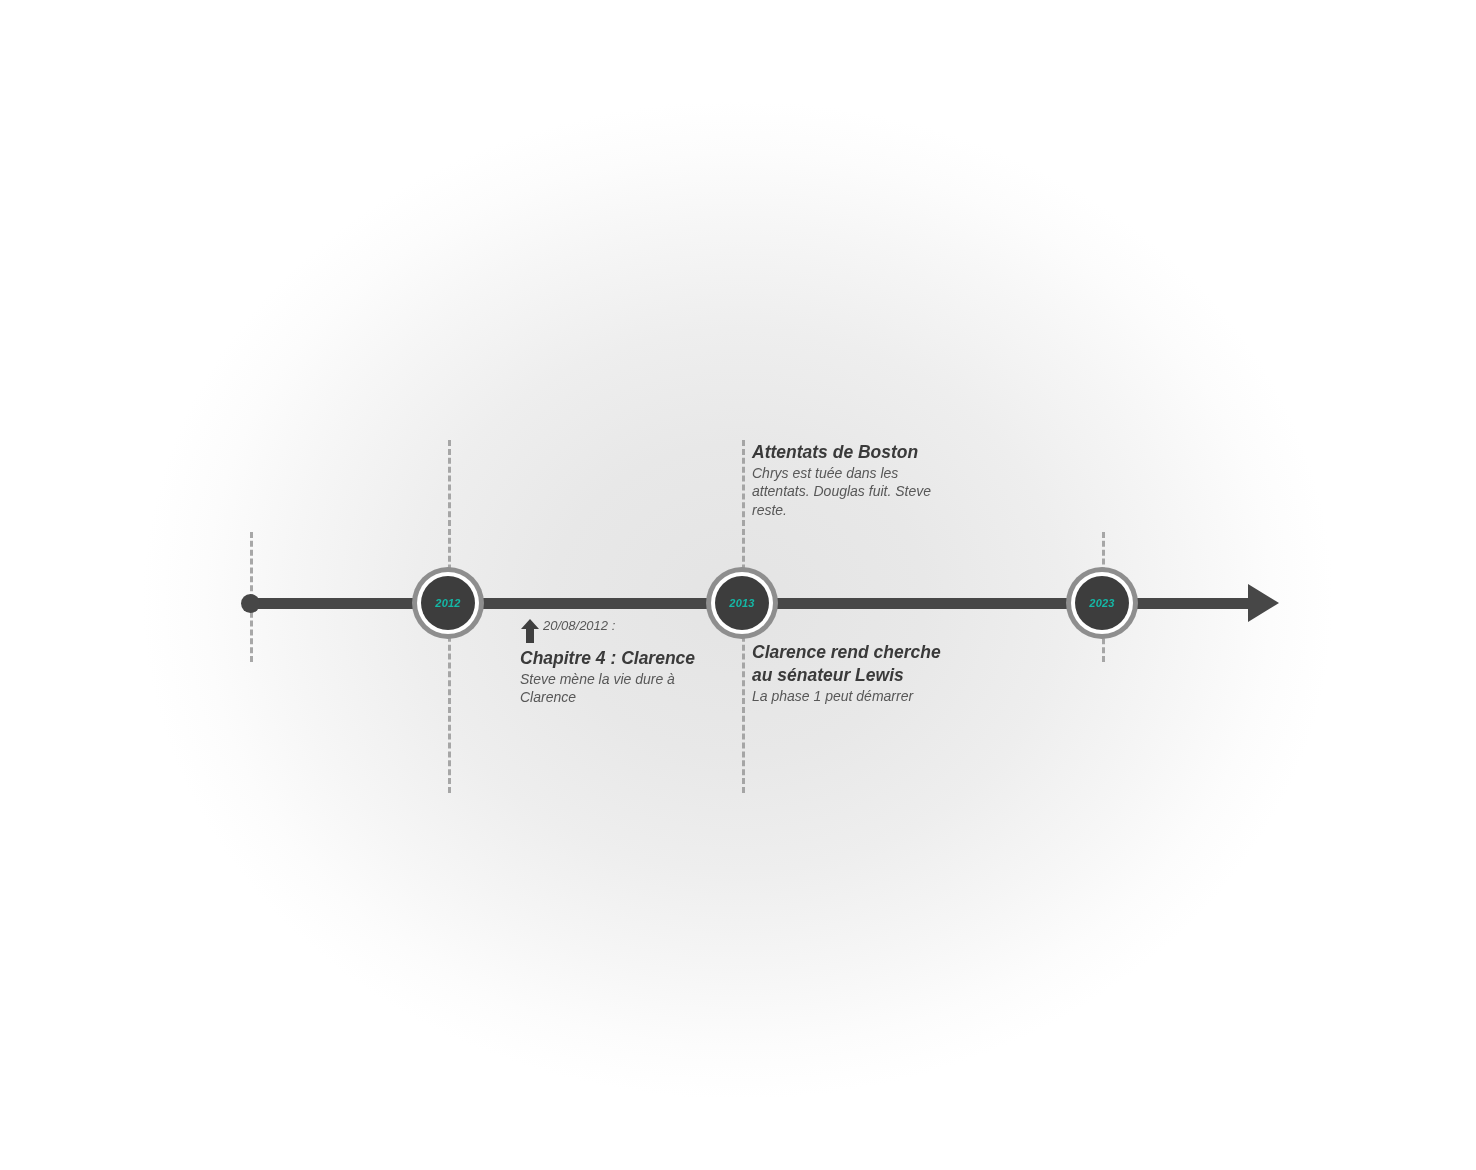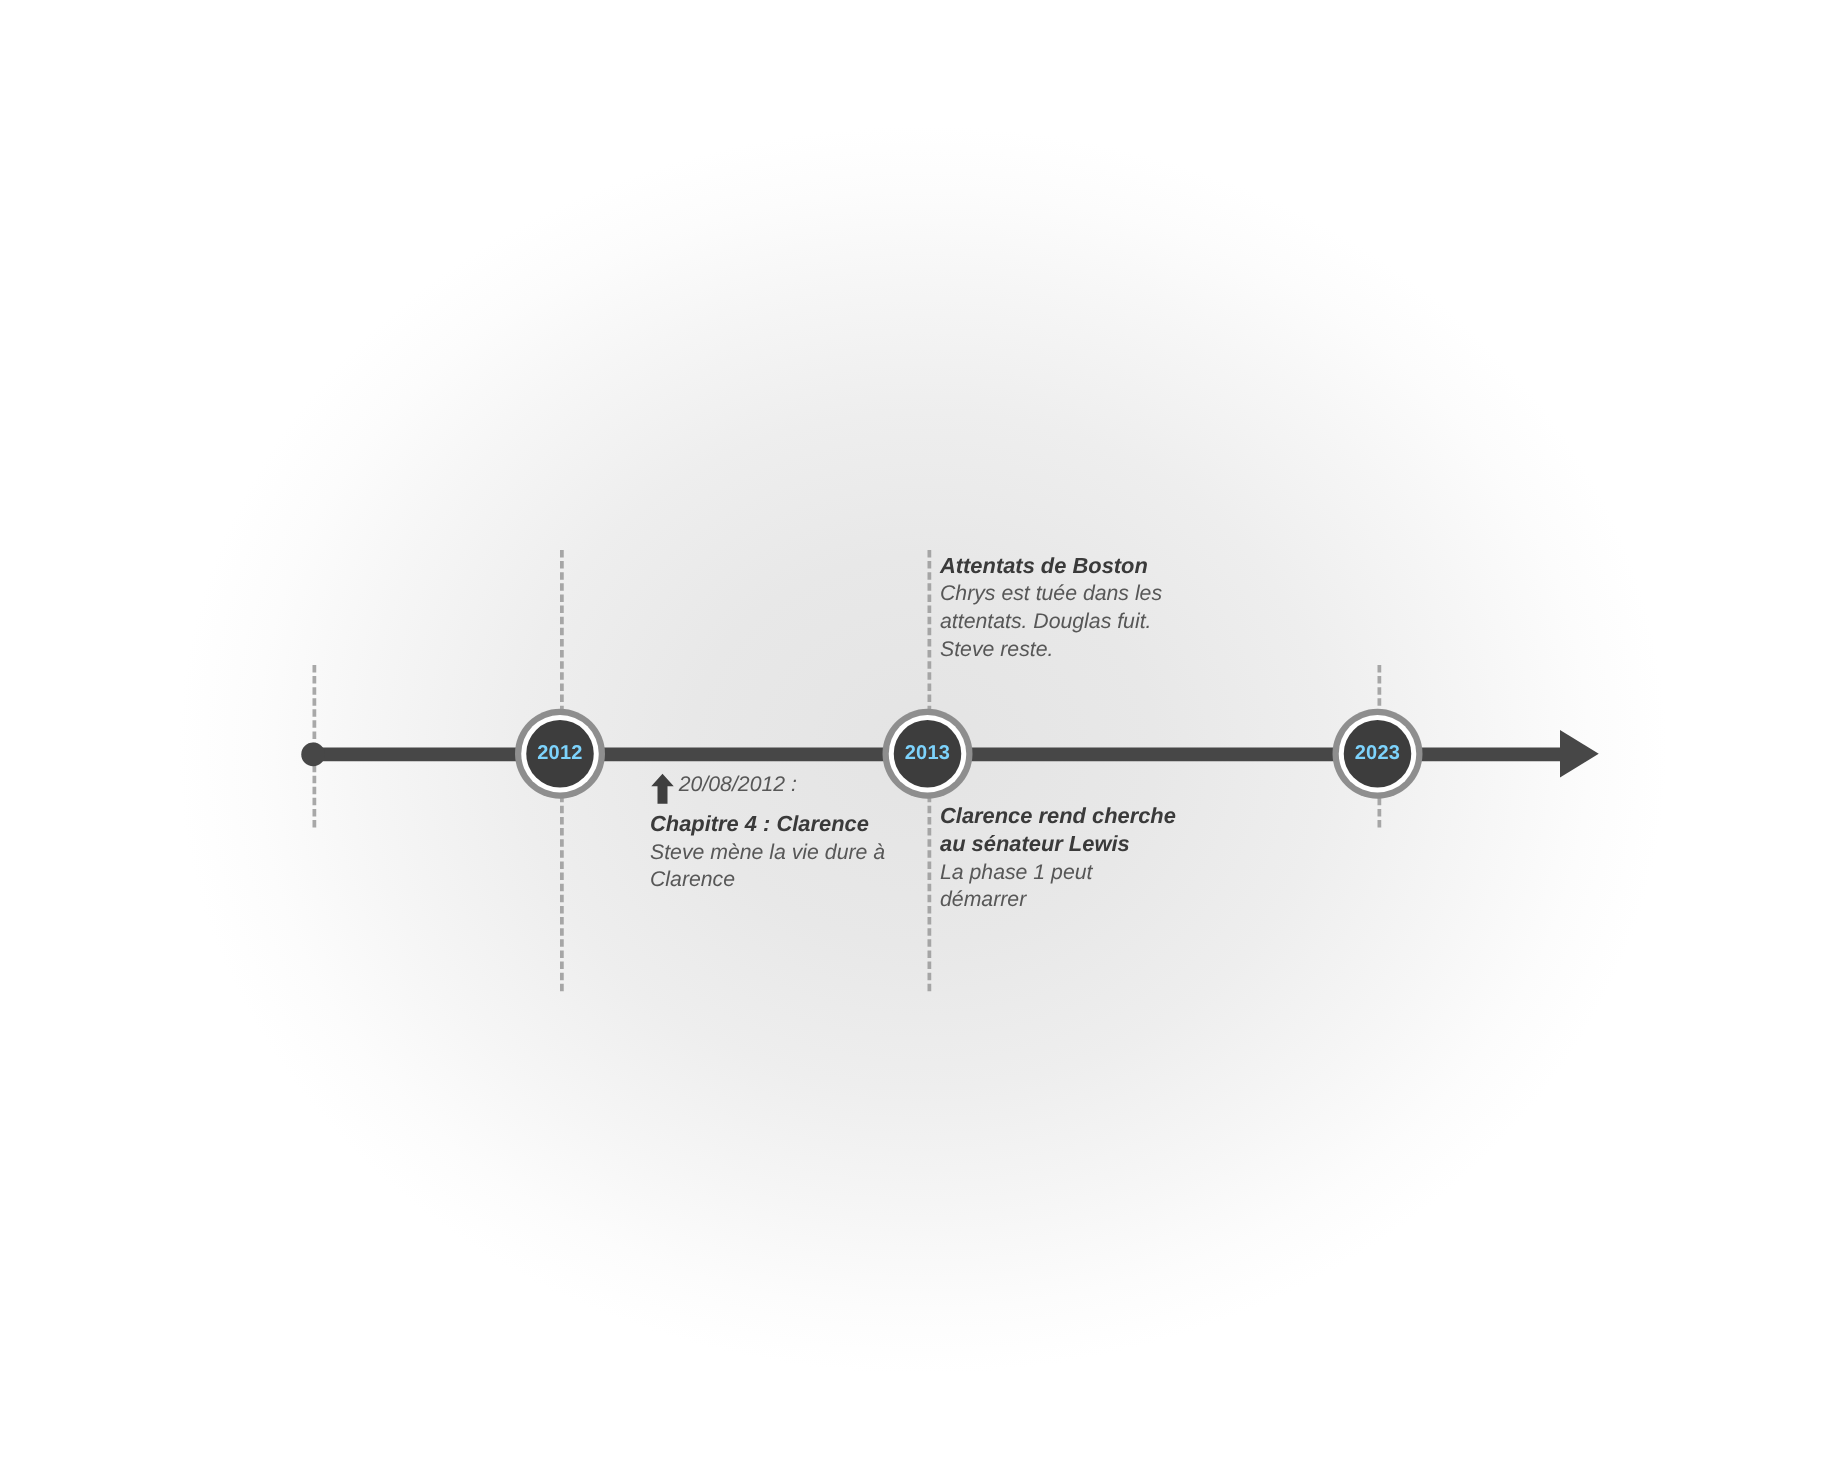--- a/index.html
+++ b/index.html
@@ -64,61 +64,62 @@
     width: 54px;
     height: 54px;
     border-radius: 50%;
     background: #3d3d3d;
     box-shadow: 0 0 0 4px #ffffff, 0 0 0 9px #8e8e8e;
     display: flex;
     align-items: center;
     justify-content: center;
   }
   .node-label {
-    color: #7dd3fc;
-    font-size: 16px;
+    color: #14b8a6;
+    font-size: 11px;
     font-weight: bold;
+    font-style: italic;
     letter-spacing: .2px;
     line-height: 1;
   }
 
   
   .event {
     position: absolute;
   }
   .event-title {
     font-size: 17.5px;
     font-weight: bold;
     font-style: italic;
     color: #3a3a3a;
     line-height: 1.30;
     margin: 0;
   }
   .event-body {
-    font-size: 17px;
+    font-size: 14px;
     font-style: italic;
     color: #575757;
     line-height: 1.32;
     margin: 0;
   }
 
   
   .dated-head {
     display: flex;
     align-items: flex-start;
   }
   .up-arrow-icon {
     flex: 0 0 auto;
     margin-right: 3px;
     margin-top: 1px;
     line-height: 1;
     color: #3f3f3f;
   }
   .event-date {
-    font-size: 17px;
+    font-size: 13px;
     font-style: italic;
     color: #575757;
     line-height: 1.32;
   }
 </style>
 </head>
 <body>
 
 <div id="canvas">
 

